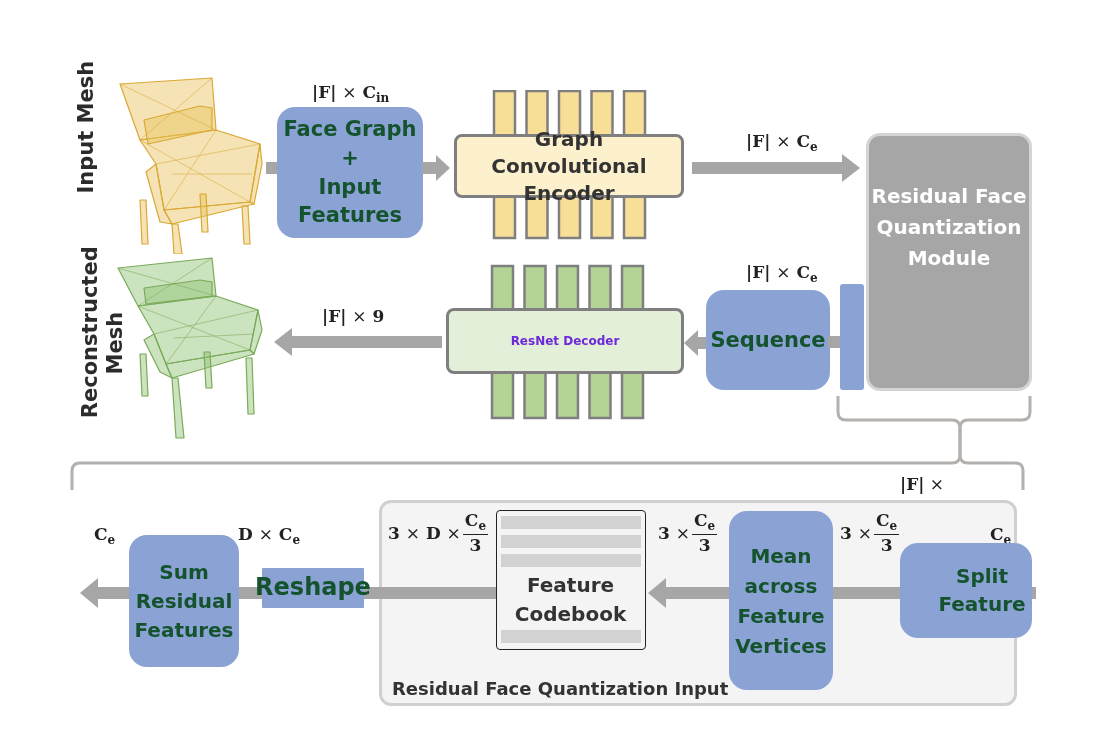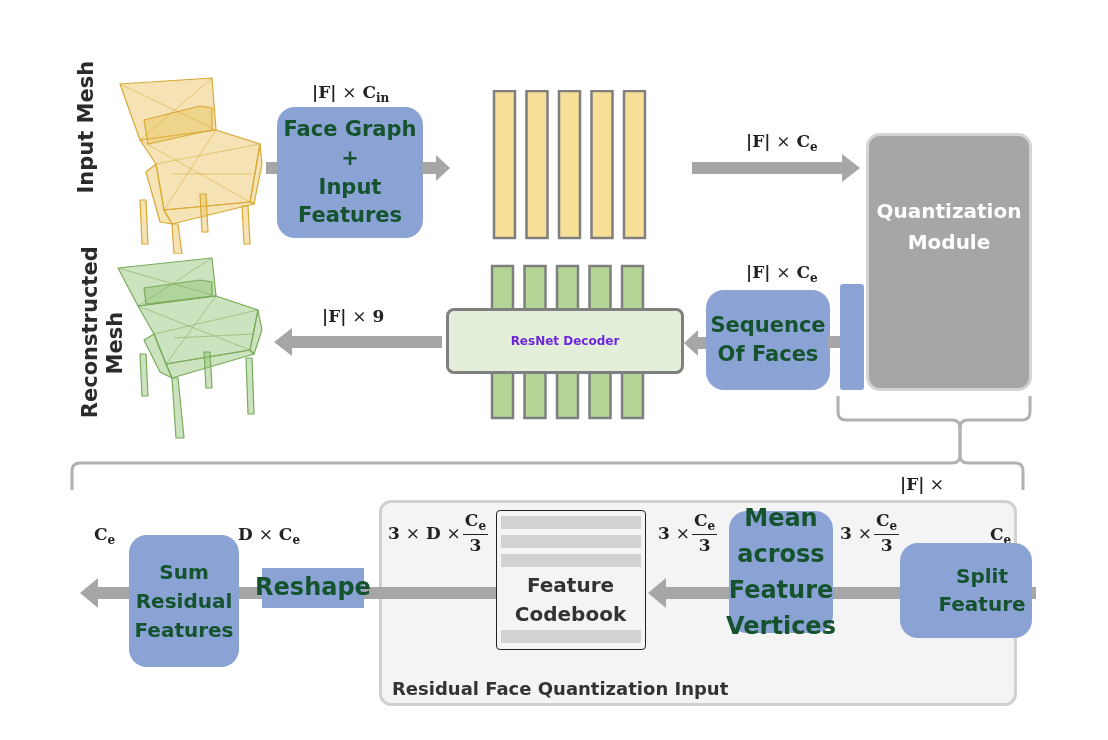--- a/index.html
+++ b/index.html
@@ -70,33 +70,40 @@
   </svg>
 
 <div class="abs" style="left:446px;top:90px;width:240px;height:150px;">
   <svg id="enc-bars" class="abs" style="left:0;top:0;" width="240" height="150">
       <rect x="48" y="1" width="21" height="147" fill="#f8df98" stroke="#7f7f7f" stroke-width="2.5"></rect>
       <rect x="80.5" y="1" width="21" height="147" fill="#f8df98" stroke="#7f7f7f" stroke-width="2.5"></rect>
       <rect x="113" y="1" width="21" height="147" fill="#f8df98" stroke="#7f7f7f" stroke-width="2.5"></rect>
       <rect x="145.5" y="1" width="21" height="147" fill="#f8df98" stroke="#7f7f7f" stroke-width="2.5"></rect>
       <rect x="178" y="1" width="21" height="147" fill="#f8df98" stroke="#7f7f7f" stroke-width="2.5"></rect>
     </svg>
+  <div class="abs darktext" style="left:8px;top:44px;width:230px;height:64px;background:#fdf0cc;border:3px solid #7f7f7f;border-radius:8px;box-sizing:border-box;display:flex;align-items:center;justify-content:center;text-align:center;font-size:20px;line-height:1.35;color:#333;">
+    <div>
+        <div>Graph Convolutional</div>
+        <div>Encoder</div>
+      </div>
+  </div>
 </div>
 
 <div class="abs math" style="left:746px;top:131px;">
   <span>|F|</span> <span class="tm">×</span> <span>C</span><span class="sub">e</span>
 </div>
 
 <svg class="arrow" style="left:692px;top:154px;" width="168" height="28">
     <rect x="0" y="8" width="150" height="12" fill="#a6a6a6"></rect>
     <polygon points="150,0 168,14 150,28" fill="#a6a6a6"></polygon>
   </svg>
 
 <div class="abs" style="left:866px;top:133px;width:166px;height:258px;background:#a6a6a6;border:3px solid #d4d4d4;border-radius:14px;box-sizing:border-box;display:flex;align-items:center;justify-content:center;text-align:center;color:#fff;font-weight:bold;font-size:20px;line-height:1.55;">
   <div style="margin-top:-70px;">
+      <div>Residual Face</div>
       <div>Quantization</div>
       <div>Module</div>
     </div>
 </div>
 
 <svg class="abs" style="left:114px;top:254px;" width="160" height="185" viewBox="0 0 160 185">
   <g fill="#8fc070" fill-opacity="0.45" stroke="#7aaa5a" stroke-width="1.2" stroke-linejoin="round">
     <polygon points="4,14 98,4 102,42 24,52"></polygon>
     <polygon points="24,52 102,42 144,56 136,96 52,110 40,80"></polygon>
     <polygon points="30,34 86,26 98,28 98,42 32,50"></polygon>
@@ -147,21 +154,20 @@
     <rect x="14" y="7" width="12" height="12" fill="#a6a6a6"></rect>
   </svg>
 
 <div class="abs math" style="left:746px;top:262px;">
   <span>|F|</span> <span class="tm">×</span> <span>C</span><span class="sub">e</span>
 </div>
 
 <div class="bluebox" style="left:706px;top:290px;width:124px;height:100px;font-size:21px;">
   <div>
       <div>Sequence</div>
-      <div>Of Faces</div>
     </div>
 </div>
 <svg class="arrow" style="left:828px;top:336px;" width="14" height="14">
     <rect x="0" y="0" width="14" height="12" fill="#a6a6a6"></rect>
   </svg>
 <div class="abs" style="left:840px;top:284px;width:24px;height:106px;background:#8aa3d4;border-radius:3px;"></div>
 
 <svg class="abs" style="left:0;top:0;" width="1108" height="500">
   <path d="M838,396 L838,412 Q838,420 846,420 L952,420 Q960,420 960,428 L960,455 Q960,463 952,463 L80,463 Q72,463 72,471 L72,490" fill="none" stroke="#b3b0ae" stroke-width="3"></path>
   <path d="M1030,396 L1030,412 Q1030,420 1022,420 L968,420 Q960,420 960,428 L960,455 Q960,463 968,463 L1015,463 Q1023,463 1023,471 L1023,490" fill="none" stroke="#b3b0ae" stroke-width="3"></path>
@@ -192,21 +198,21 @@
 </div>
 
 <div class="abs math" style="left:840px;top:512px;display:flex;align-items:center;">
   <span>3</span>&nbsp;<span class="tm">×</span>
   <span class="frac">
       <span class="num"><span>C</span><span class="sub">e</span></span>
       <span class="den">3</span>
     </span>
 </div>
 
-<div class="bluebox" style="left:729px;top:511px;width:104px;height:122px;font-size:24px;line-height:1.5;">
+<div class="bluebox" style="left:729px;top:511px;width:104px;height:179px;font-size:20px;line-height:1.5;">
   <div>
       <div>Mean</div>
       <div>across</div>
       <div>Feature</div>
       <div>Vertices</div>
     </div>
 </div>
 
 <div class="abs math" style="left:658px;top:512px;display:flex;align-items:center;">
   <span>3</span>&nbsp;<span class="tm">×</span>

